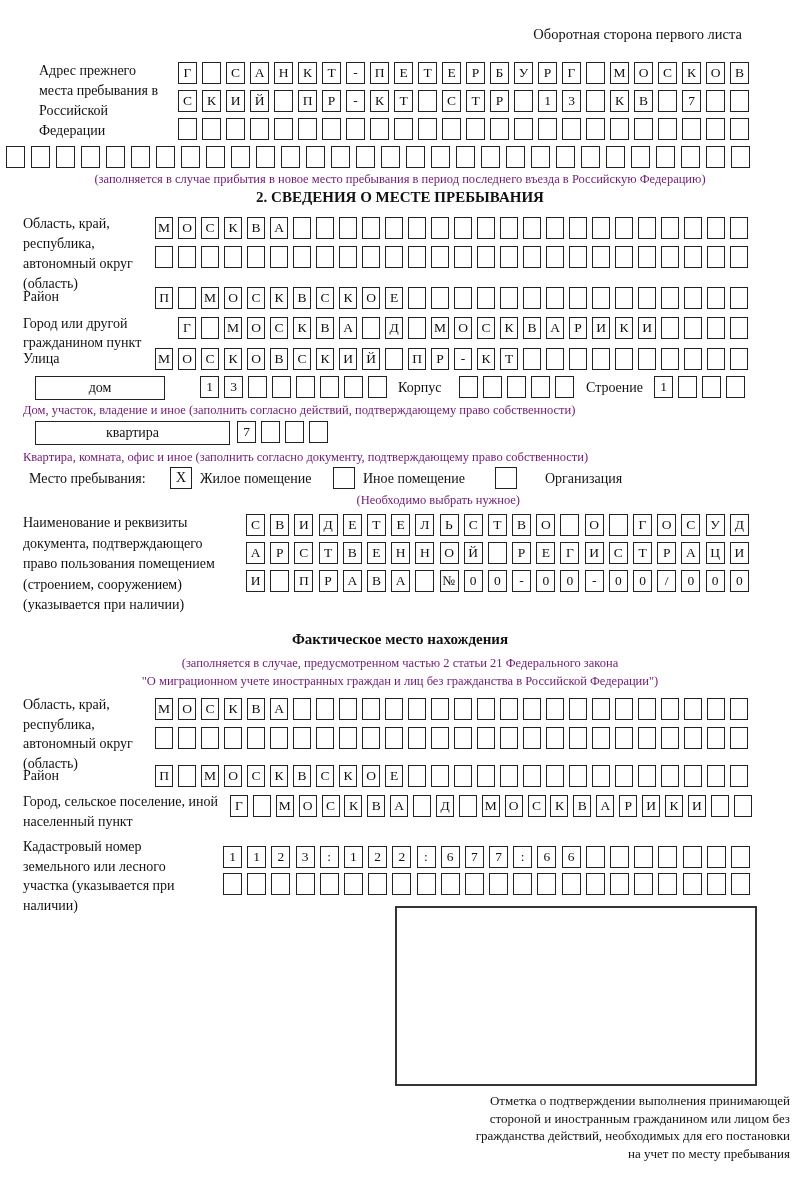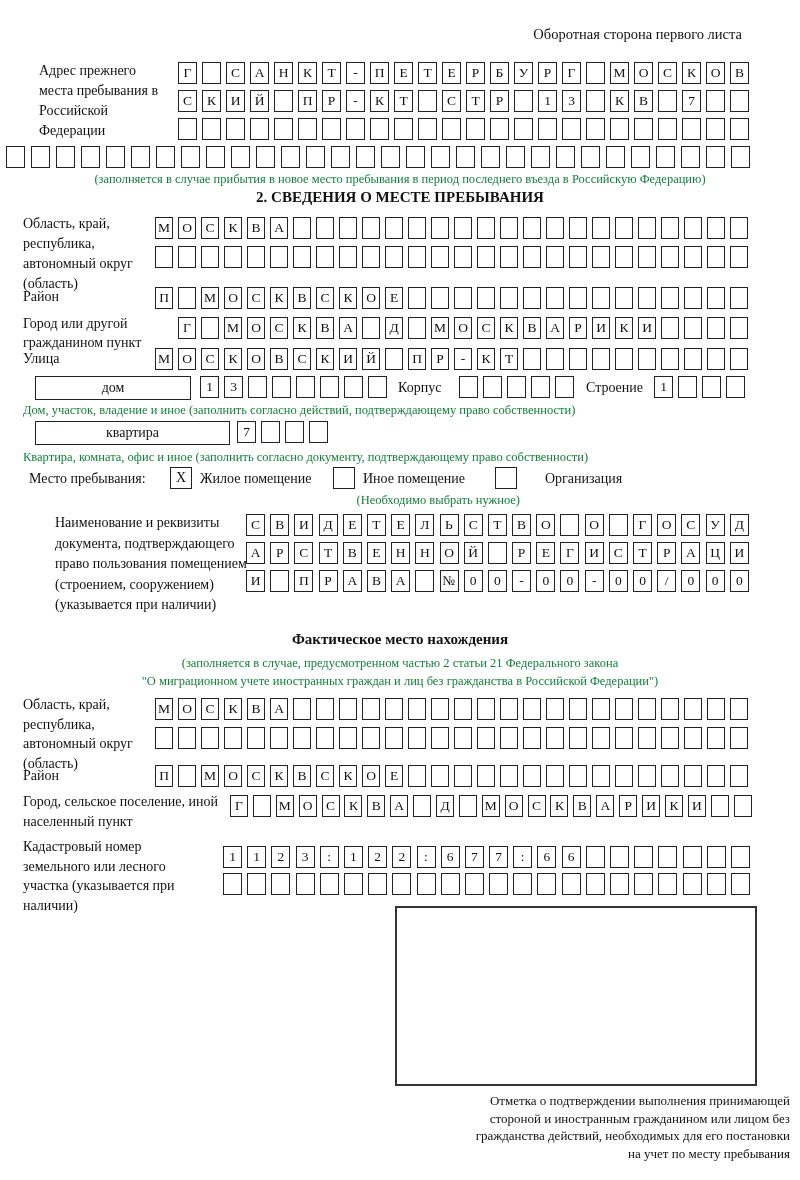--- a/index.html
+++ b/index.html
@@ -1,20 +1,20 @@
 <!DOCTYPE html>
 <html><head>
 <meta charset="utf-8">
 <style>
   html,body{margin:0;padding:0;background:#fff;}
   #page{position:relative;width:800px;height:1180px;background:#fff;
         font-family:"Liberation Serif","DejaVu Serif",serif;color:#111;overflow:hidden;}
   .abs{position:absolute;}
   .lbl{font-size:14px;line-height:20px;color:#111;}
-  .note{font-size:12.5px;color:#15803d;}
+  .note{font-size:12.5px;color:#701a75;}
   .heading{font-size:15px;font-weight:bold;text-align:center;}
   .cellrow{display:flex;}
   .cell{box-sizing:border-box;flex:0 0 auto;border:1.6px solid #222;height:22px;
         text-align:center;font-size:13.5px;line-height:19px;background:#fff;}
   .p24 .cell{width:19px;margin-right:5px;}
   .p25 .cell{width:19px;margin-right:6px;}
   .p23 .cell{width:18px;margin-right:5px;}
   .p242 .cell{width:19px;margin-right:5.2px;}
   .p229 .cell{width:18px;margin-right:4.9px;}
   .cb .cell{width:22px;height:22px;line-height:19px;font-size:14px;}
@@ -286,21 +286,21 @@
       <span class="cell"></span>
       <span class="cell"></span>
       <span class="cell"></span>
       <span class="cell"></span>
       <span class="cell"></span>
       <span class="cell"></span>
       <span class="cell"></span>
       <span class="cell"></span>
     </div>
 
-  <div class="abs widebox" style="left:35px;top:376px;width:156px;">дом</div>
+  <div class="abs widebox" style="left:35px;top:376px;width:130px;">дом</div>
   <div class="abs cellrow p24" style="left:200px;top:376px;">
       <span class="cell">1</span>
       <span class="cell">3</span>
       <span class="cell"></span>
       <span class="cell"></span>
       <span class="cell"></span>
       <span class="cell"></span>
       <span class="cell"></span>
       <span class="cell"></span>
     </div>
@@ -338,21 +338,21 @@
   <div class="abs cellrow cb" style="left:333px;top:467px;">
       <span class="cell"></span>
     </div>
   <div class="abs lbl" style="left:363px;top:469px;">Иное помещение</div>
   <div class="abs cellrow cb" style="left:495px;top:467px;">
       <span class="cell"></span>
     </div>
   <div class="abs lbl" style="left:545px;top:469px;">Организация</div>
   <div class="abs note" style="left:120px;top:493px;width:400px;text-align:right;">(Необходимо выбрать нужное)</div>
 
-  <div class="abs lbl" style="left:23px;top:513px;width:205px;line-height:20.5px;margin-left:32px;">Наименование и реквизиты документа, подтверждающего право пользования помещением (строением, сооружением) (указывается при наличии)</div>
+  <div class="abs lbl" style="left:23px;top:513px;width:205px;line-height:20.5px;">Наименование и реквизиты документа, подтверждающего право пользования помещением (строением, сооружением) (указывается при наличии)</div>
   <div class="abs cellrow p242" style="left:246px;top:514px;">
       <span class="cell">С</span>
       <span class="cell">В</span>
       <span class="cell">И</span>
       <span class="cell">Д</span>
       <span class="cell">Е</span>
       <span class="cell">Т</span>
       <span class="cell">Е</span>
       <span class="cell">Л</span>
       <span class="cell">Ь</span>

